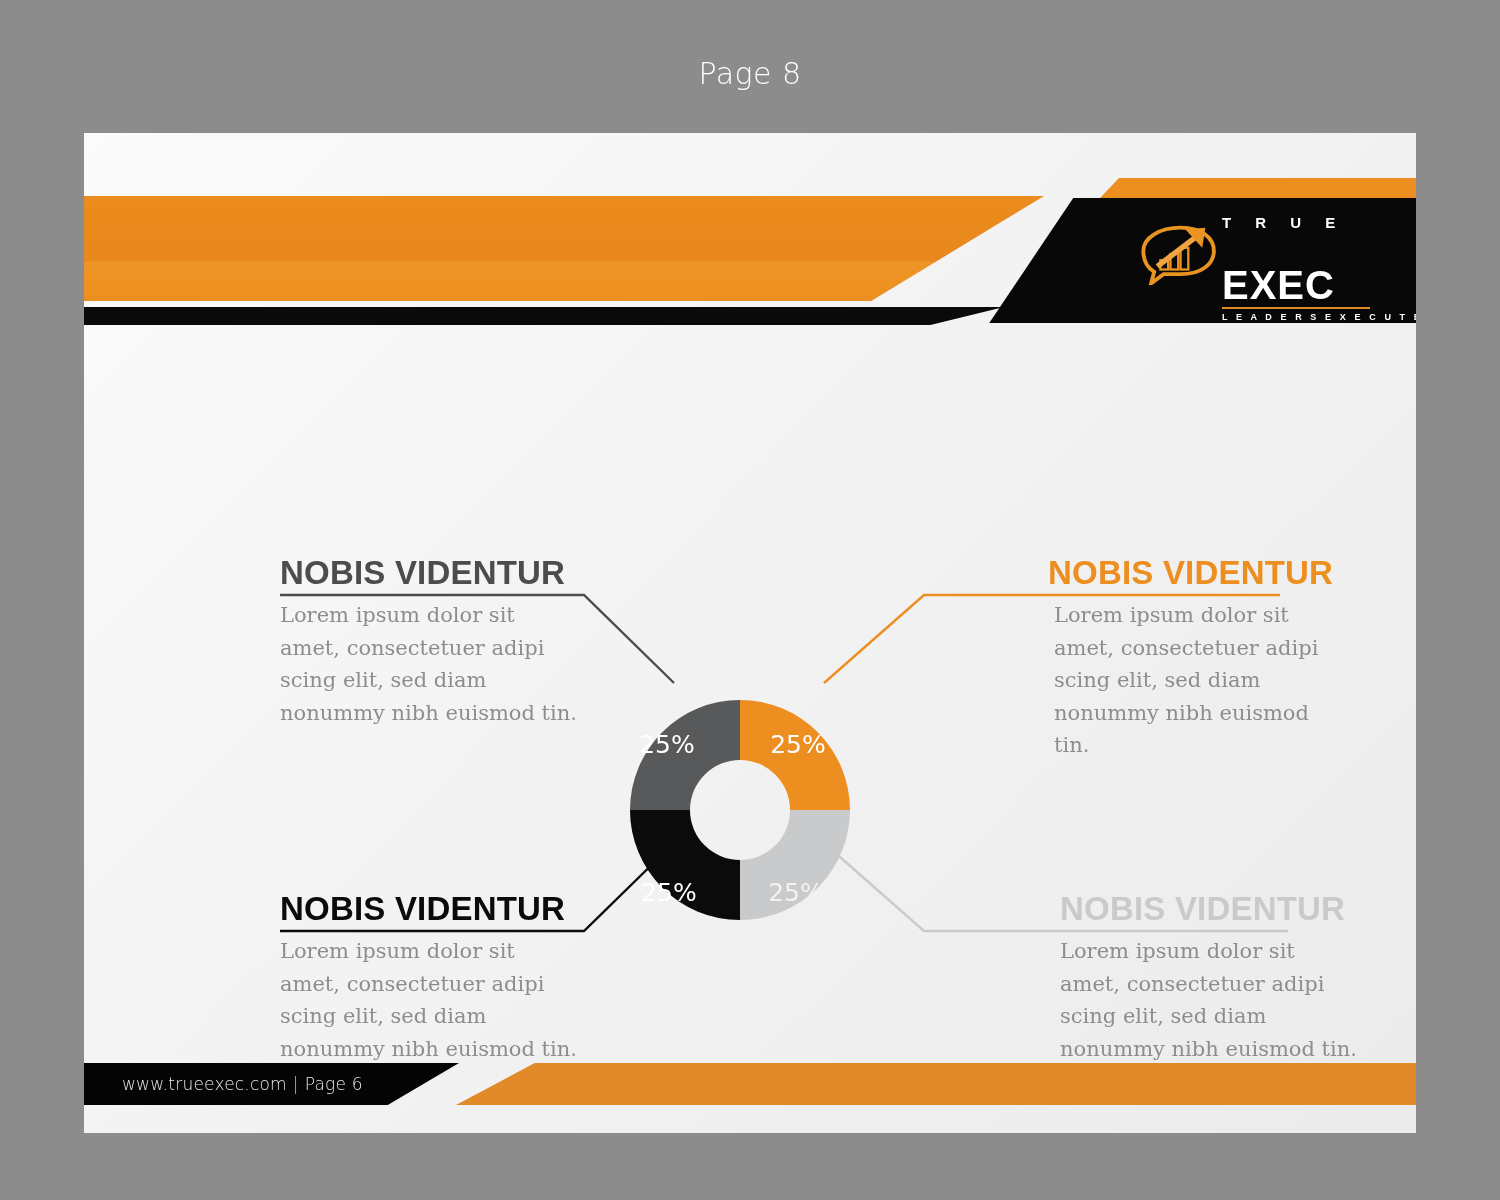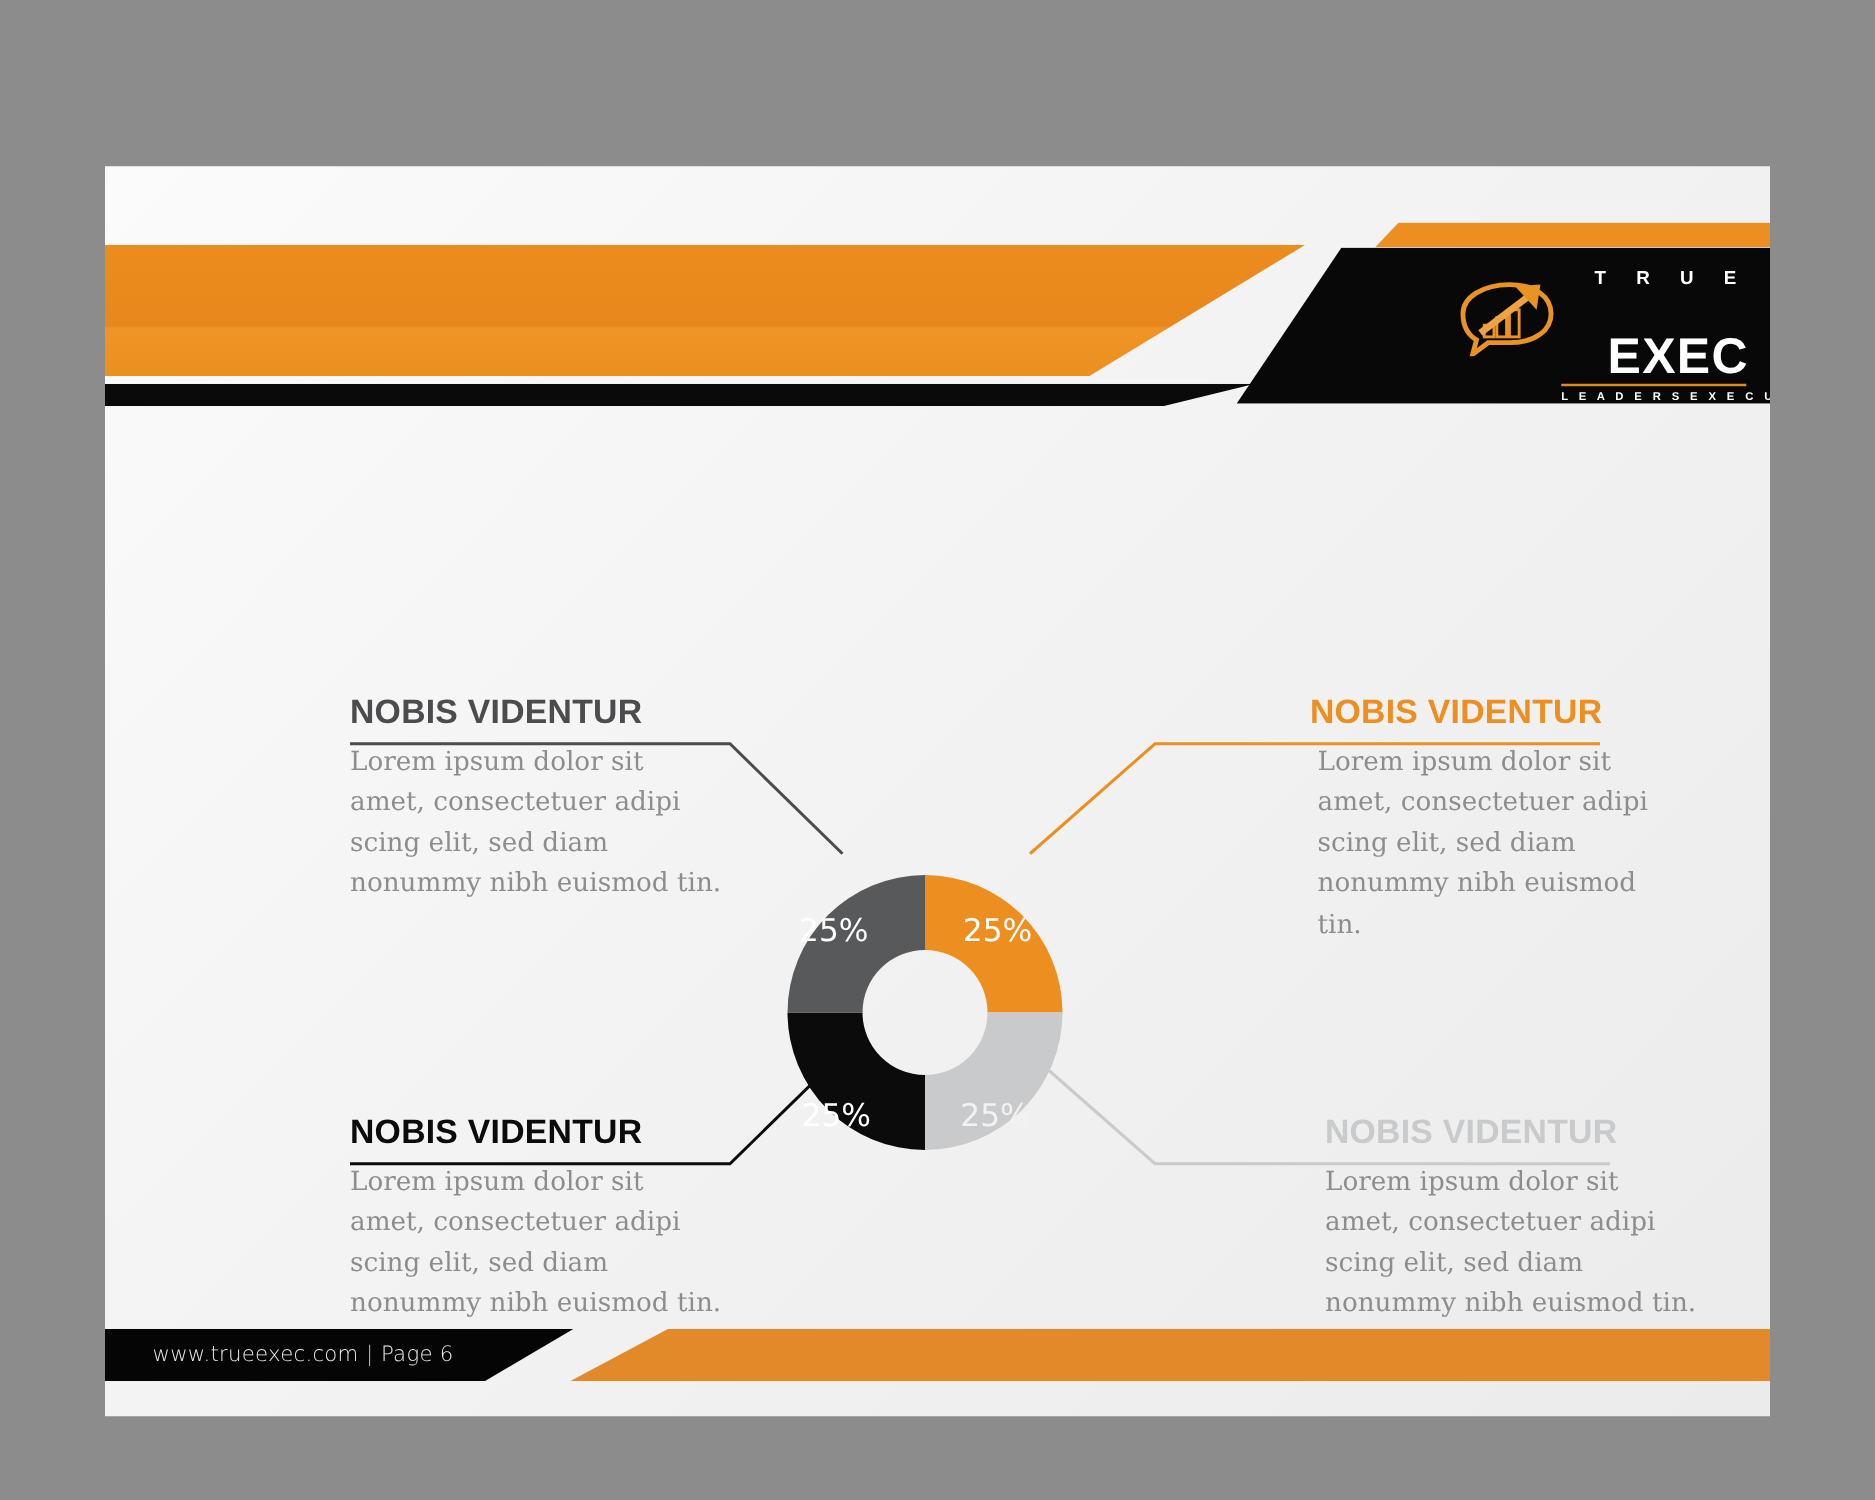--- a/index.html
+++ b/index.html
@@ -63,21 +63,21 @@
     position: absolute; left: 40px; top: 83px;
     color: #ffffff;
     font-size: 46px;
     font-weight: 300;
     letter-spacing: 0.5px;
     font-family: "DejaVu Sans", sans-serif;
     white-space: nowrap;
   }
 
   
-  .logo { position: absolute; left: 1083px; top: 82px; width: 235px; height: 80px; text-align: right; }
+  .logo { position: absolute; left: 1056px; top: 82px; width: 235px; height: 80px; }
   .logo-mark { position: absolute; left: 0; top: 8px; width: 78px; height: 62px; }
   .logo-text { position: absolute; left: 82px; top: 0px; width: 150px; }
   .logo-true {
     color: #ffffff; font-size: 15px; font-weight: 700;
     letter-spacing: 10px; line-height: 1;
     font-family: "Liberation Sans", sans-serif;
   }
   .logo-exec {
     color: #ffffff; font-size: 40px; font-weight: 700;
     letter-spacing: 1px; line-height: 1.05;
@@ -92,21 +92,21 @@
     white-space: nowrap;
   }
 
   
   .body-area { position: absolute; left: 0; top: 190px; width: 1332px; height: 750px; }
 
   .chart-svg { position: absolute; left: 0; top: 0; width: 1332px; height: 750px; }
 
   .blk { position: absolute; width: 300px; }
   .blk-heading {
-    font-size: 27px; font-weight: 700; letter-spacing: 0.2px;
+    font-size: 33px; font-weight: 700; letter-spacing: 0.2px;
     font-family: "Liberation Sans", sans-serif;
     white-space: nowrap; line-height: 1.1;
   }
   .blk-body {
     font-size: 21px; color: #8d8d90; line-height: 1.55;
     font-family: "DejaVu Serif", serif;
     margin-top: 8px;
   }
 
   .blk-tl { left: 196px; top: 232px; }
@@ -149,20 +149,21 @@
     font-family: "DejaVu Sans", sans-serif;
     letter-spacing: 0.2px; white-space: nowrap;
   }
   .ftr-sep { color: #bdbdbd; padding: 0 6px; }
 </style>
 </head>
 <body>
 
 <div class="page-wrap">
 
+  <div class="page-label">Page 8</div>
 
   <div class="slide">
 
     <div class="header">
       <div class="hdr-orange-top-tab"></div>
       <div class="hdr-black"></div>
       <div class="hdr-orange"></div>
       <div class="hdr-black-bar"></div>
 
 

